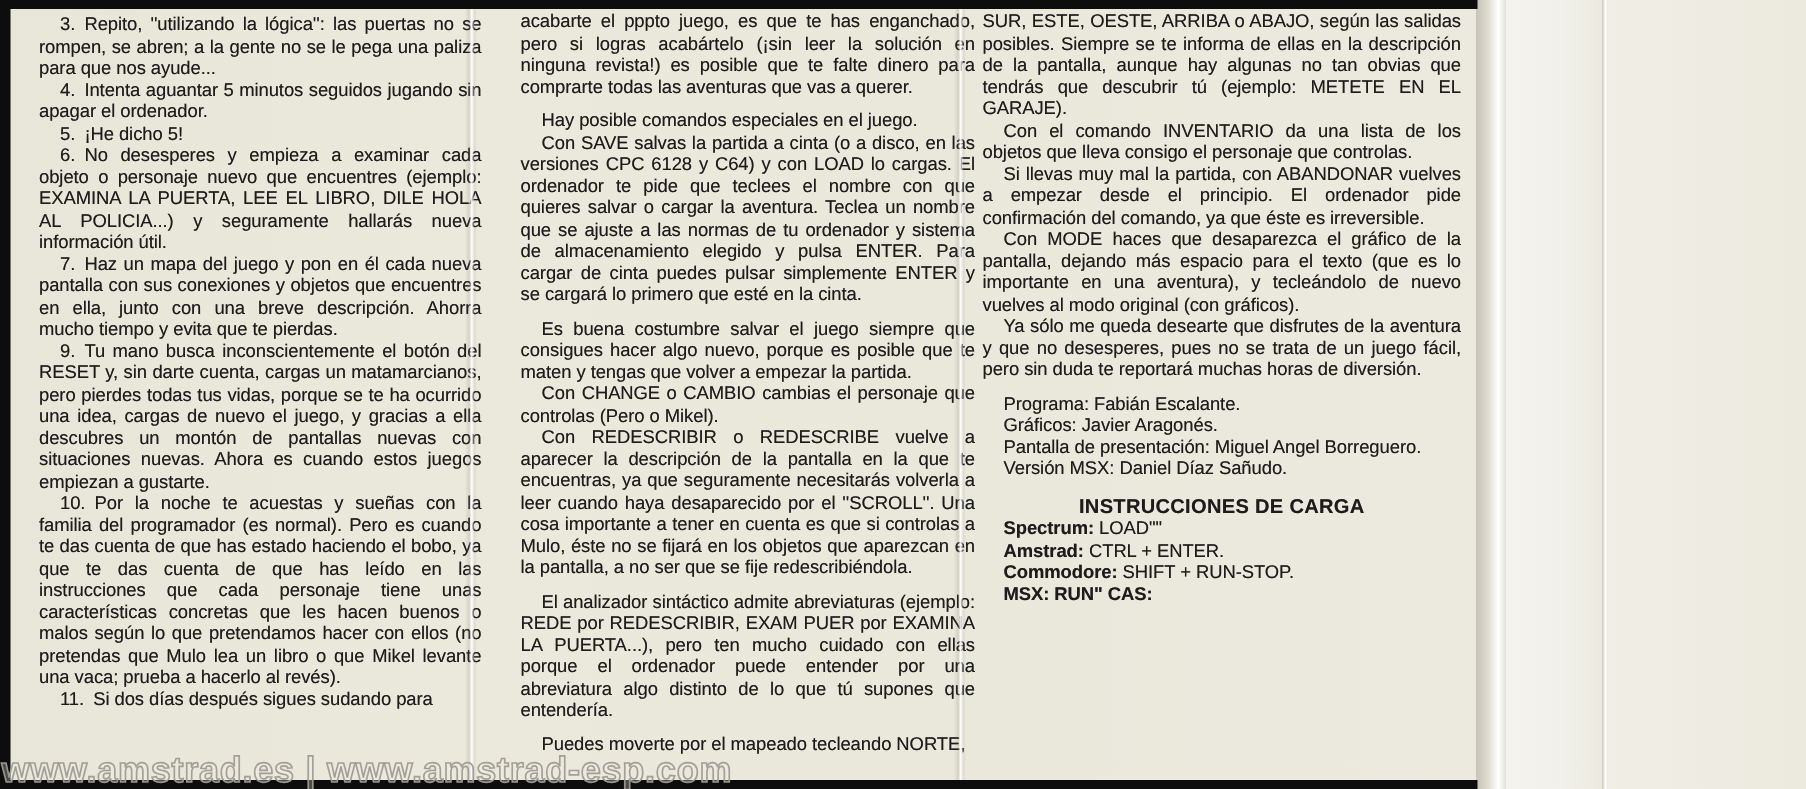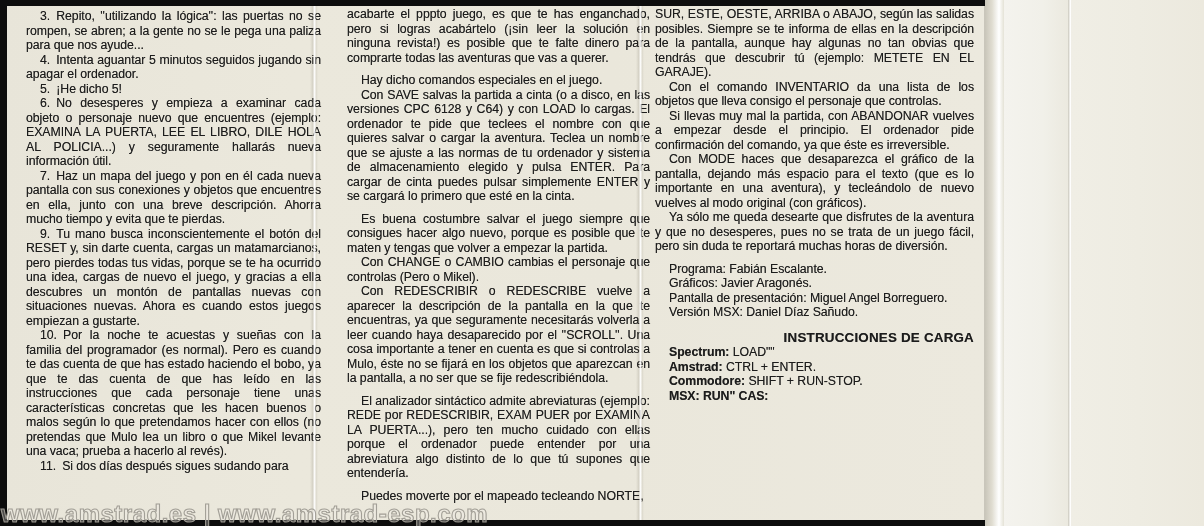--- a/index.html
+++ b/index.html
@@ -20,21 +20,21 @@
   .border-top{position:absolute;left:0;top:0;width:985px;height:6px;background:var(--border);z-index:6;}
   .border-left{position:absolute;left:0;top:0;width:7px;height:526px;background:var(--border);z-index:6;}
   .border-bottom{position:absolute;left:0;top:520px;width:985px;height:6px;background:var(--border);z-index:6;}
   
   .col{position:absolute;top:0;text-align:justify;
     font-size:12.3px;line-height:14.5px;letter-spacing:-0.05px;
     text-shadow:0 0 0.4px rgba(20,20,20,0.55);}
   .col p{margin:0;text-indent:14px;}
   .col p.noindent{text-indent:0;}
   .col p.gap{margin-top:8px;}
-  .col p.heading{font-weight:bold;text-indent:0;font-size:13.4px;letter-spacing:0.2px;margin-top:11px;text-align:right;}
+  .col p.heading{font-weight:bold;text-indent:0;font-size:13.4px;letter-spacing:0.2px;margin-top:11px;text-align:center;}
   .col p.command{text-align:left;}
   #col1{left:15px;top:9px;width:295px;margin-left:11px;}
   #col2{left:347px;top:7px;width:303px;}
   #col3{left:655px;top:7px;width:319px;}
   
   .crease{position:absolute;top:0;bottom:0;width:8px;z-index:3;
     background:linear-gradient(90deg,rgba(95,90,75,0) 0%,rgba(95,90,75,0.16) 35%,rgba(255,255,255,0.9) 55%,rgba(110,105,90,0.10) 80%,rgba(95,90,75,0) 100%);}
   #crease1{left:310px;} #crease2{left:636px;}
   
   .fold-main{position:absolute;left:984px;top:0;width:20px;height:526px;z-index:2;
@@ -61,21 +61,21 @@
         <p>4. Intenta aguantar 5 minutos seguidos jugando sin apagar el ordenador.</p>
         <p>5. ¡He dicho 5!</p>
         <p>6. No desesperes y empieza a examinar cada objeto o personaje nuevo que encuentres (ejemplo: EXAMINA LA PUERTA, LEE EL LIBRO, DILE HOLA AL POLICIA...) y seguramente hallarás nueva información útil.</p>
         <p>7. Haz un mapa del juego y pon en él cada nueva pantalla con sus conexiones y objetos que encuentres en ella, junto con una breve descripción. Ahorra mucho tiempo y evita que te pierdas.</p>
         <p>9. Tu mano busca inconscientemente el botón del RESET y, sin darte cuenta, cargas un matamarcianos, pero pierdes todas tus vidas, porque se te ha ocurrido una idea, cargas de nuevo el juego, y gracias a ella descubres un montón de pantallas nuevas con situaciones nuevas. Ahora es cuando estos juegos empiezan a gustarte.</p>
         <p>10. Por la noche te acuestas y sueñas con la familia del programador (es normal). Pero es cuando te das cuenta de que has estado haciendo el bobo, ya que te das cuenta de que has leído en las instrucciones que cada personaje tiene unas características concretas que les hacen buenos o malos según lo que pretendamos hacer con ellos (no pretendas que Mulo lea un libro o que Mikel levante una vaca; prueba a hacerlo al revés).</p>
         <p>11. Si dos días después sigues sudando para</p>
       </div>
     <div class="col" id="col2">
         <p class="noindent">acabarte el pppto juego, es que te has enganchado, pero si logras acabártelo (¡sin leer la solución en ninguna revista!) es posible que te falte dinero para comprarte todas las aventuras que vas a querer.</p>
-        <p class="gap">Hay dicho comandos especiales en el juego.</p>
+        <p class="gap">Hay posible comandos especiales en el juego.</p>
         <p>Con SAVE salvas la partida a cinta (o a disco, en las versiones CPC 6128 y C64) y con LOAD lo cargas. El ordenador te pide que teclees el nombre con que quieres salvar o cargar la aventura. Teclea un nombre que se ajuste a las normas de tu ordenador y sistema de almacenamiento elegido y pulsa ENTER. Para cargar de cinta puedes pulsar simplemente ENTER y se cargará lo primero que esté en la cinta.</p>
         <p class="gap">Es buena costumbre salvar el juego siempre que consigues hacer algo nuevo, porque es posible que te maten y tengas que volver a empezar la partida.</p>
         <p>Con CHANGE o CAMBIO cambias el personaje que controlas (Pero o Mikel).</p>
         <p>Con REDESCRIBIR o REDESCRIBE vuelve a aparecer la descripción de la pantalla en la que te encuentras, ya que seguramente necesitarás volverla a leer cuando haya desaparecido por el ''SCROLL''. Una cosa importante a tener en cuenta es que si controlas a Mulo, éste no se fijará en los objetos que aparezcan en la pantalla, a no ser que se fije redescribiéndola.</p>
         <p class="gap">El analizador sintáctico admite abreviaturas (ejemplo: REDE por REDESCRIBIR, EXAM PUER por EXAMINA LA PUERTA...), pero ten mucho cuidado con ellas porque el ordenador puede entender por una abreviatura algo distinto de lo que tú supones que entendería.</p>
         <p class="gap">Puedes moverte por el mapeado tecleando NORTE,</p>
       </div>
     <div class="col" id="col3">
         <p class="noindent">SUR, ESTE, OESTE, ARRIBA o ABAJO, según las salidas posibles. Siempre se te informa de ellas en la descripción de la pantalla, aunque hay algunas no tan obvias que tendrás que descubrir tú (ejemplo: METETE EN EL GARAJE).</p>
         <p>Con el comando INVENTARIO da una lista de los objetos que lleva consigo el personaje que controlas.</p>

